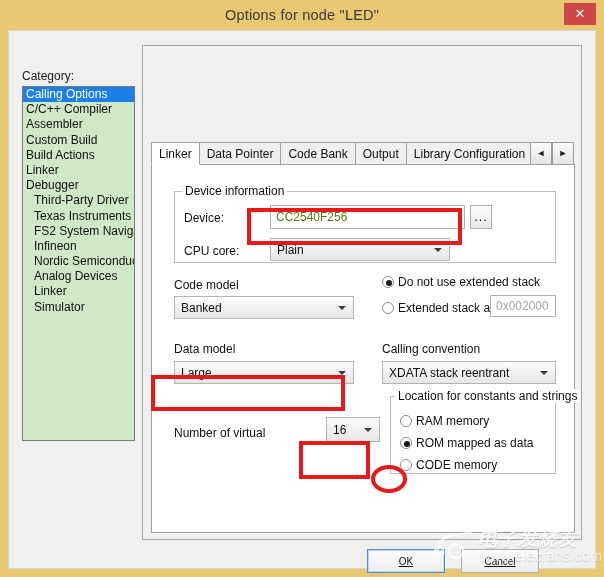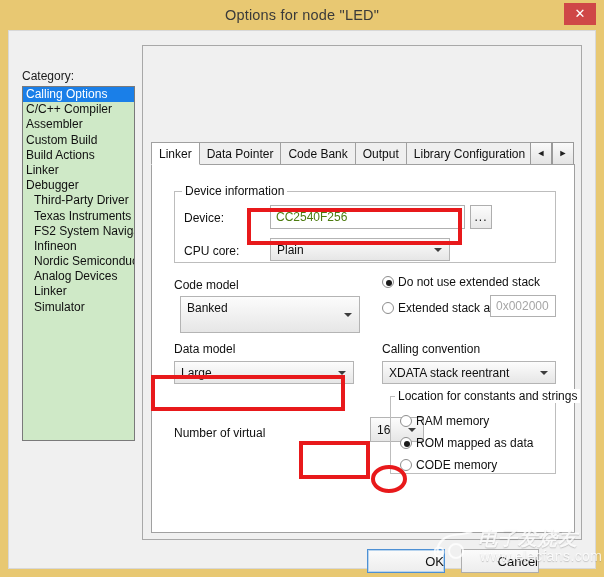--- a/index.html
+++ b/index.html
@@ -267,26 +267,27 @@
     border-radius: 50%;
     pointer-events: none;
     z-index: 40;
   }
 
   
   .dlg-button {
     position: absolute;
     background: linear-gradient(#fbfbfb, #ededed);
     border: 1px solid #aeaeae;
-    font-size: 13px;
-    color: #101010;
-    text-align: right;
+    font-size: 10px;
+    color: #101010;
+    text-align: center;
     cursor: pointer;
     padding: 0;
     font-family: "Liberation Sans", sans-serif;
+    text-decoration: underline;
   }
   #ok-button {
     border: 1px solid #4d90d4;
     box-shadow: 0 0 0 1px #b8d4ee inset;
   }
 
   
   #watermark {
     position: absolute;
     left: 434px; top: 524px;
@@ -378,21 +379,21 @@
         <input class="textinput" id="device-input" type="text" style="left: 118px; top: 40px; width: 195px; height: 24px;" value="CC2540F256">
         <button class="browse-btn" style="left:318px; top:40px; width:22px; height:24px;">...</button>
 
         <div class="field-label" style="left:32px; top:79px;">CPU core:</div>
         <div class="combo" style="left:118px; top:73px; width:180px; height:23px; line-height:22px;">
           <span class="combo-text">Plain</span>
           <span class="combo-arrow"></span>
         </div>
 
         <div class="field-label" style="left:22px; top:113px;">Code model</div>
-        <div class="combo" style="left:28px; top:131px; width:180px; height:37px; line-height:22px;">
+        <div class="combo" style="left:22px; top:131px; width:180px; height:23px; line-height:22px;">
           <span class="combo-text">Banked</span>
           <span class="combo-arrow"></span>
         </div>
 
         <div class="radio-row" style="left:230px; top:110px;">
           <span class="radio-mark checked"></span><span>Do not use extended stack</span>
         </div>
         <div class="radio-row" style="left:230px; top:136px;">
           <span class="radio-mark"></span><span>Extended stack at:</span>
         </div>
@@ -404,21 +405,21 @@
           <span class="combo-arrow"></span>
         </div>
 
         <div class="field-label" style="left:230px; top:177px;">Calling convention</div>
         <div class="combo" style="left:230px; top:196px; width:174px; height:23px; line-height:22px;padding-left:43px;">
           <span class="combo-text">XDATA stack reentrant</span>
           <span class="combo-arrow"></span>
         </div>
 
         <div class="field-label" style="left:22px; top:261px;">Number of virtual</div>
-        <div class="combo" style="left:174px; top:252px; width:54px; height:25px; line-height:24px;margin-left:44px;">
+        <div class="combo" style="left:174px; top:252px; width:54px; height:25px; line-height:24px;">
           <span class="combo-text">16</span>
           <span class="combo-arrow"></span>
         </div>
 
         <div class="groupbox" style="left:238px; top:231px; width:166px; height:78px;">
           <div class="grouptitle" style="left:4px; white-space:nowrap;">Location for constants and strings</div>
         </div>
         <div id="location-radios">
             <div class="radio-row" style="left: 248px; top: 249px;"><span class="radio-mark"></span><span>RAM memory</span></div>
             <div class="radio-row" style="left: 248px; top: 271px;"><span class="radio-mark checked"></span><span>ROM mapped as data</span></div>

